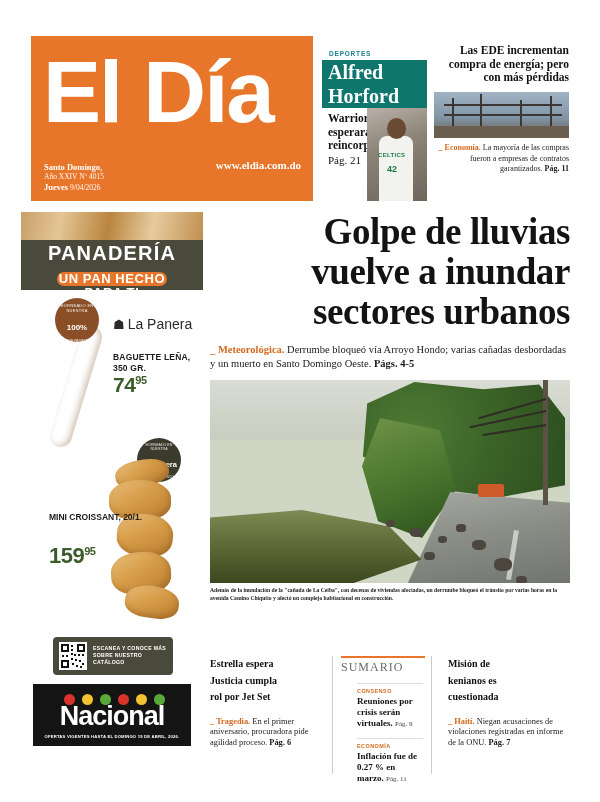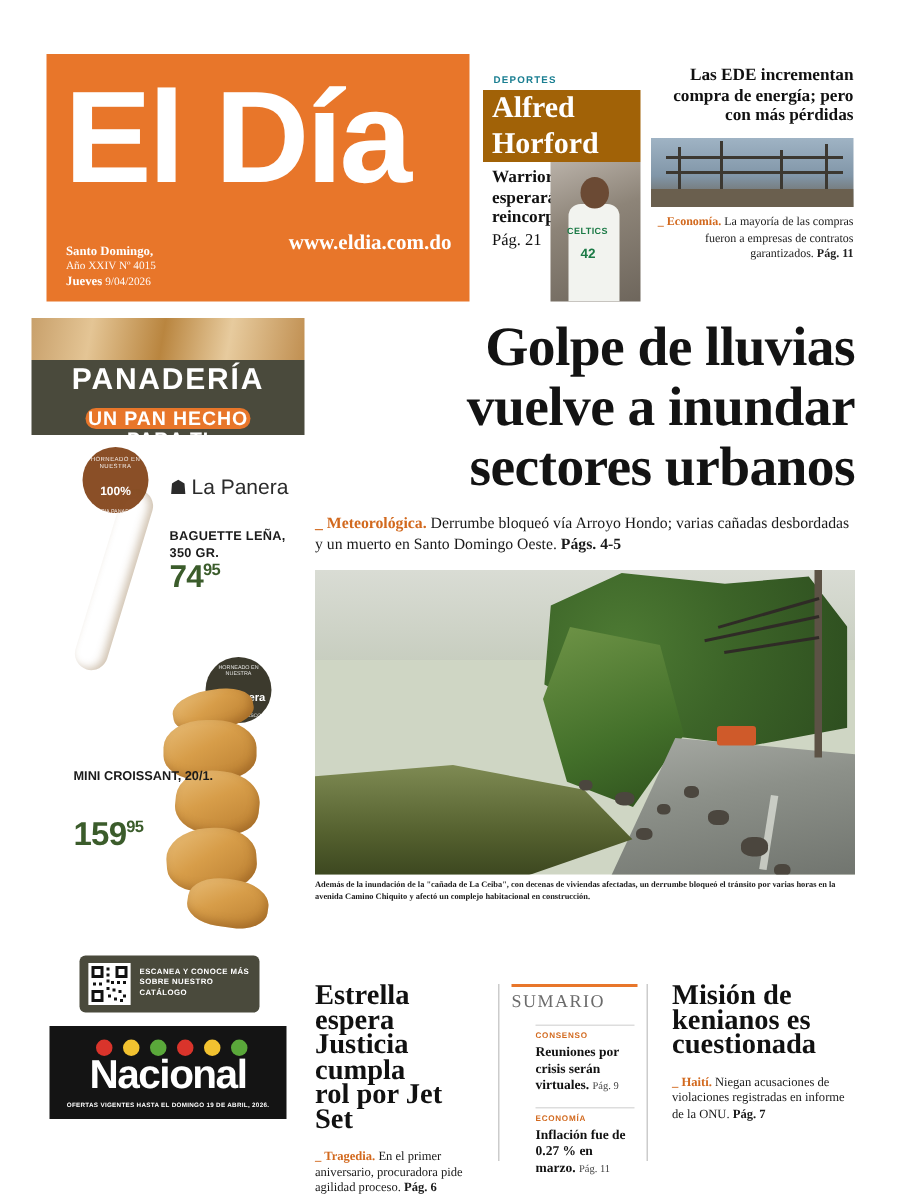--- a/index.html
+++ b/index.html
@@ -23,33 +23,33 @@
     letter-spacing: -2px;
   }
   .masthead-meta {
     position: absolute; left: 13px; bottom: 8px;
     font-family: "Liberation Serif", serif; color: #ffffff; font-size: 8px; line-height: 10px;
   }
   .masthead-meta .b { font-weight: bold; font-size: 8.5px; }
   .masthead-meta .thin { opacity: .95; font-size: 7.5px; }
   .masthead-url {
     position: absolute; right: 12px; bottom: 30px;
-    font-family: "Liberation Serif", serif; font-weight: bold; font-size: 14px; color: #fff;
+    font-family: "Liberation Serif", serif; font-weight: bold; font-size: 11px; color: #fff;
   }
 
   
   .sports { position: absolute; left: 322px; top: 36px; width: 105px; height: 165px; background: #fff; }
   .sports-tag {
     position: absolute; left: 7px; top: 14px;
     font-family: "Liberation Sans", sans-serif; font-weight: bold; font-size: 6.5px;
     letter-spacing: .8px; color: #1b7f92;
   }
   .sports-band {
     position: absolute; left: 0; top: 24px; width: 105px; height: 48px;
-    background: #a16207;
+    background: #0f766e;
   }
   .sports-band span {
     display: block; color: #fff; font-family: "Liberation Serif", serif;
     font-weight: bold; font-size: 20px; line-height: 23px; padding-left: 6px; padding-top: 1px;
   }
   .sports-deck {
     position: absolute; left: 6px; top: 76px; width: 62px;
     font-family: "Liberation Serif", serif; font-weight: bold; font-size: 11.5px;
     line-height: 13.5px; color: #111;
   }
@@ -261,21 +261,21 @@
   }
 
   
   .bottom { position: absolute; left: 210px; top: 656px; width: 360px; height: 120px; }
   .bcol { position: absolute; top: 0; }
   .bcol-1 { left: 0; width: 110px; }
   .bcol-2 { left: 122px; width: 100px; }
   .bcol-3 { left: 238px; width: 122px; }
   .bhead {
     font-family: "Liberation Serif", serif; font-weight: bold;
-    font-size: 19px; line-height: 16.5px; color: #111;
+    font-size: 10px; line-height: 16.5px; color: #111;
   }
   .bdeck {
     margin-top: 11px; font-family: "Liberation Serif", serif;
     font-size: 8.4px; line-height: 10.5px; color: #1a1a1a;
   }
   .sumario-box { position: relative; border-left: 1px solid #ccc; border-right: 1px solid #ccc; padding: 0 8px; height: 118px; }
   .sumario-rule { position: absolute; left: 8px; top: 0; width: 84px; height: 2px; background: #e8762a; }
   .sumario-title {
     font-family: "Liberation Serif", serif; font-size: 12px; color: #6b6b6b;
     letter-spacing: 1px; padding-top: 4px;

